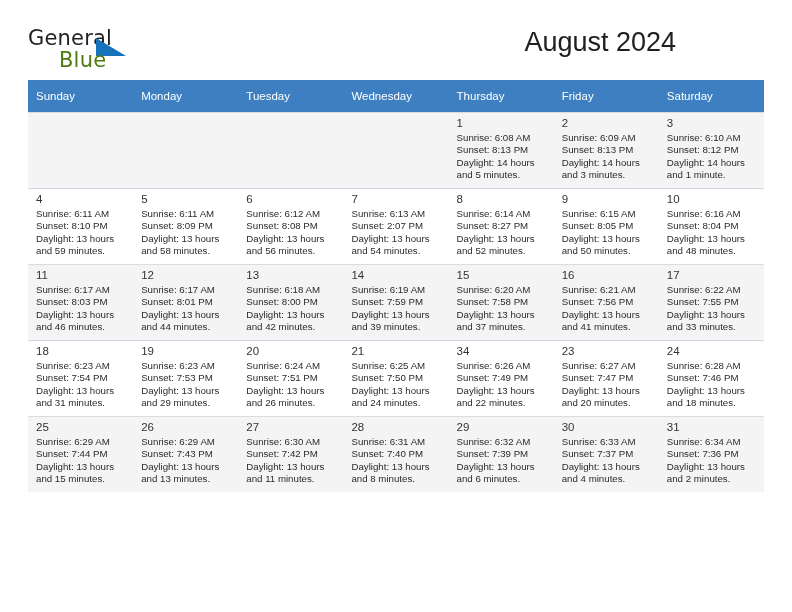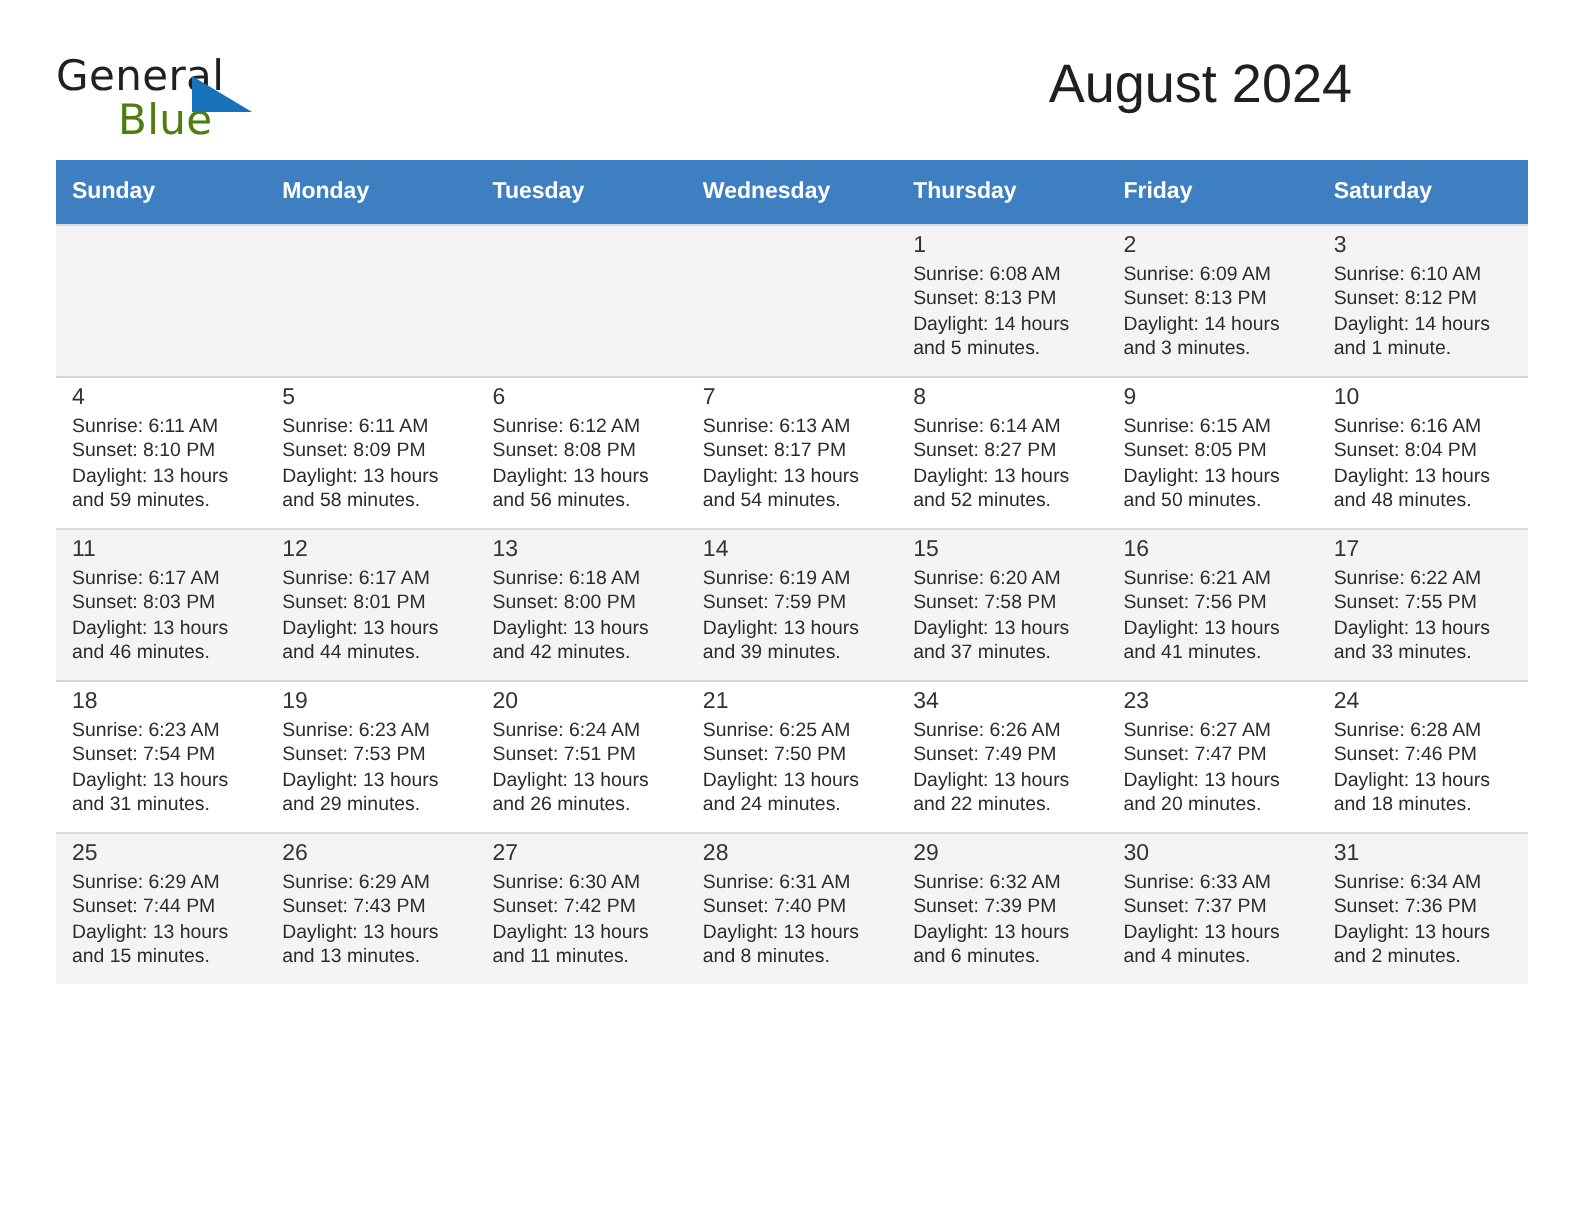--- a/index.html
+++ b/index.html
@@ -83,21 +83,21 @@
   
   .calendar {
     margin-top: 6px;
     width: 736px;
     border-collapse: collapse;
     table-layout: fixed;
   }
   .calendar th {
     background: #3d7fc1;
     color: #ffffff;
-    font-weight: bold;
+    font-weight: normal;
     font-size: 11.5px;
     text-align: left;
     padding: 6px 0 6px 8px;
     height: 20px;
     border: none;
   }
   .calendar td {
     vertical-align: top;
     width: 105.14px;
     height: 76px;
@@ -275,21 +275,21 @@
                 <div>Daylight: 13 hours</div>
                 <div>and 56 minutes.</div>
               </div>
             </div>
           </td>
           <td>
             <div class="cell">
               <div class="daynum">7</div>
               <div class="info">
                 <div>Sunrise: 6:13 AM</div>
-                <div>Sunset: 8:17 PM</div>
+                <div>Sunset: 2:07 PM</div>
                 <div>Daylight: 13 hours</div>
                 <div>and 54 minutes.</div>
               </div>
             </div>
           </td>
           <td>
             <div class="cell">
               <div class="daynum">8</div>
               <div class="info">
                 <div>Sunrise: 6:14 AM</div>

